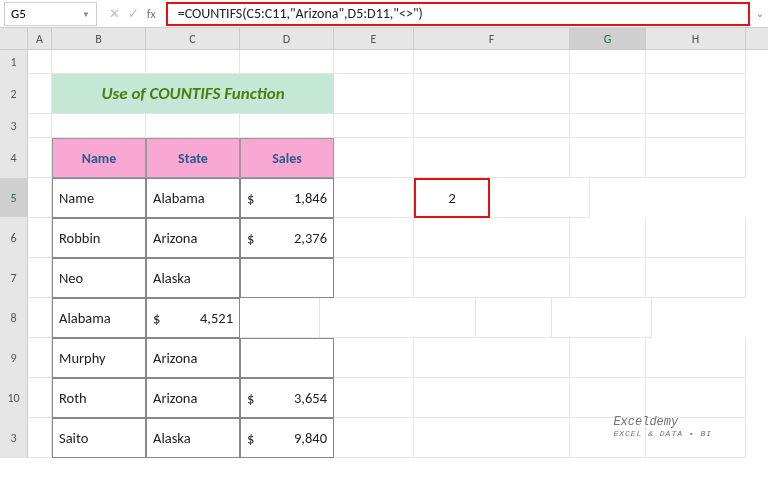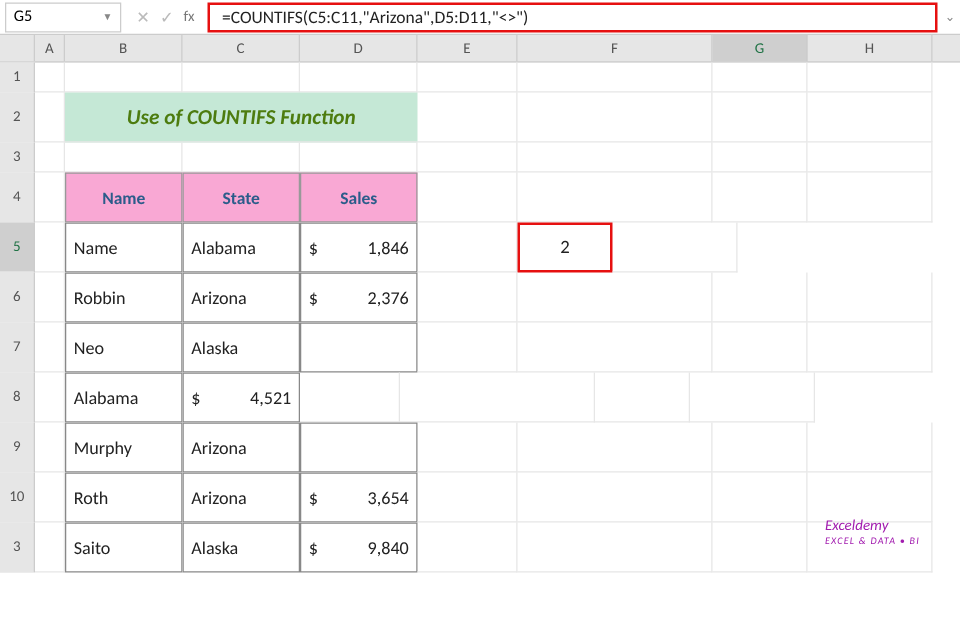--- a/index.html
+++ b/index.html
@@ -153,26 +153,27 @@
       font-size: 14px;
     }
     .rescell {
       border: 2.5px solid #e61010 !important;
       justify-content: center;
       font-size: 15px;
       color: #222;
     }
     .watermark {
       position:absolute;
-      right: 32px;
+      right: 56px;
       bottom: 20px;
       font-size: 12px;
-      color: #a21caf;
+      color: #737373;
       font-style: italic;
       pointer-events: none;
+      font-family: Liberation Mono, monospace;
     }
     .watermark .sub { font-size:8px; display:block; letter-spacing:1px; }
   </style>
 </head>
 <body>
 
 <div class="formula-bar">
   <div class="name-box">
     <span>G5</span>
     <span class="name-box-dd">▼</span>

